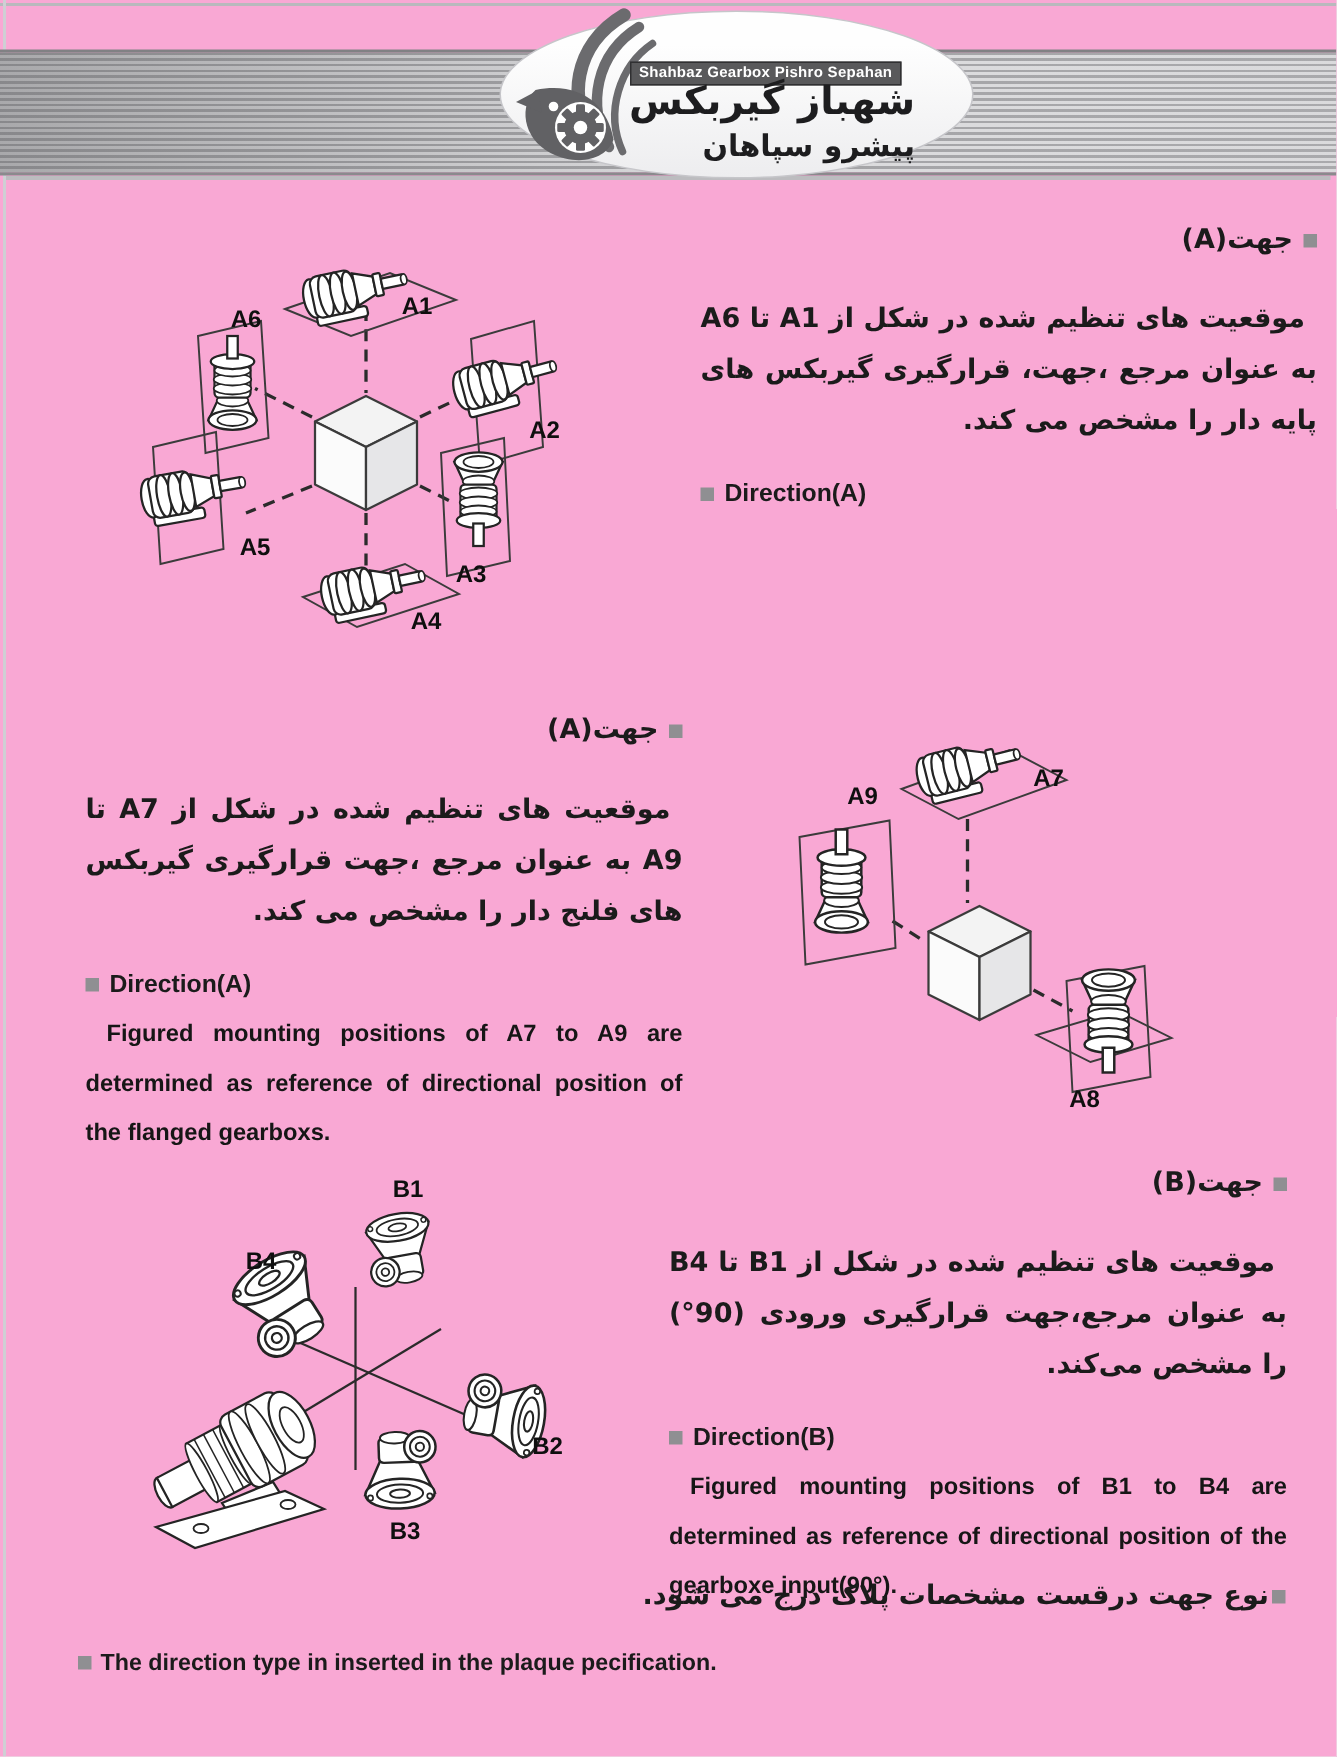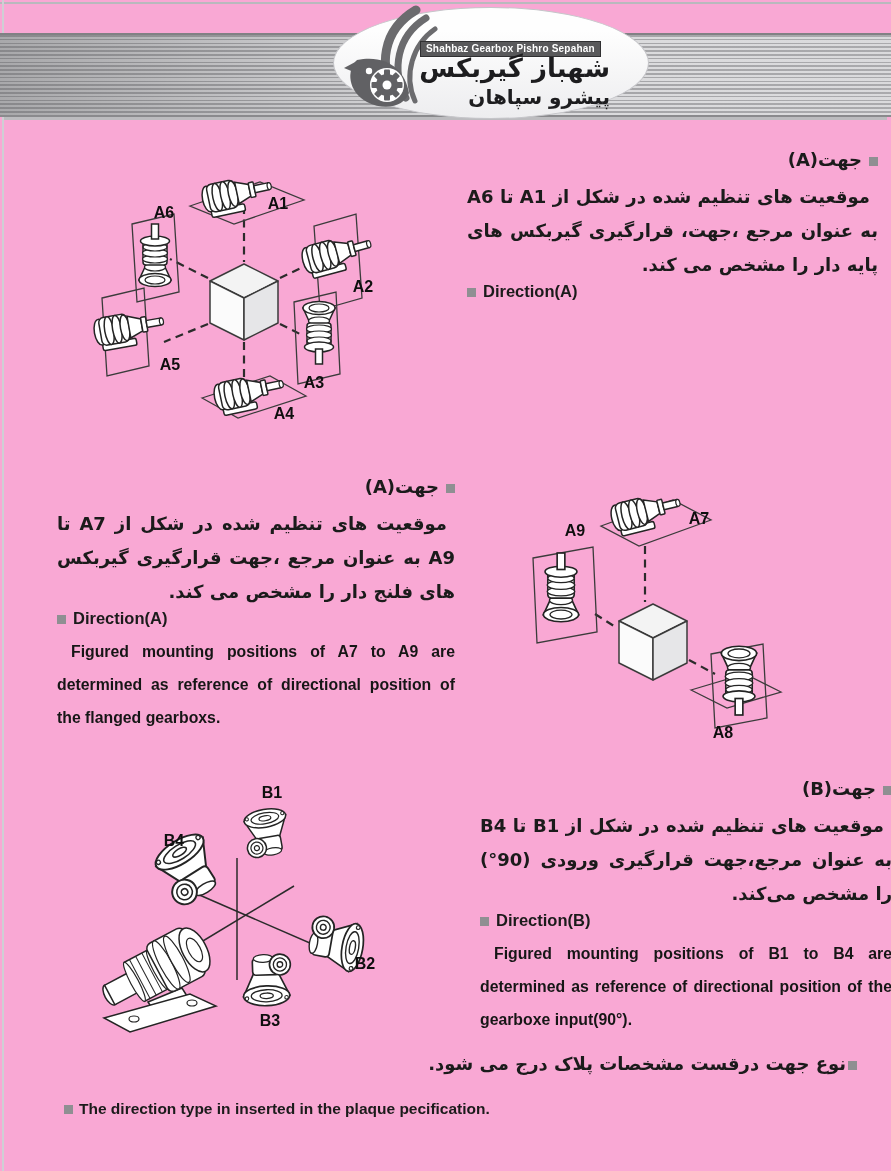--- a/index.html
+++ b/index.html
@@ -25,40 +25,40 @@
     border:1px solid #303032;font:bold 10px/1 "Liberation Sans",sans-serif;
     padding:2px 5px;white-space:nowrap;letter-spacing:.2px;box-shadow:0 1px 0 rgba(255,255,255,.7);}
   .brand-fa{position:absolute;left:80px;top:45px;width:196px;text-align:right;direction:rtl;color:#1d1d1f;}
   .brand-l1{font:bold 26px/31px "DejaVu Sans",sans-serif;}
   .brand-l2{font:bold 20px/26px "DejaVu Sans",sans-serif;}
 
   
   .txt{position:absolute;}
   .sec-a-base{left:467px;top:150px;width:411px;}
   .sec-a-flanged{left:57px;top:477px;width:398px;}
-  .sec-b{left:480px;top:779px;width:412px;}
+  .sec-b{left:446px;top:779px;width:412px;}
   .sq{display:inline-block;width:9px;height:9px;background:#8f8f92;vertical-align:baseline;}
   .h-fa{direction:rtl;text-align:right;font:bold 18px/1.1 "DejaVu Sans",sans-serif;}
   .h-fa .sq{margin-left:7px;}
   .sec-a-base .h-fa{padding-left:42px;}
   .sec-a-flanged .h-fa{padding-left:30px;}
   .sec-b .h-fa{padding-left:48px;}
   .sec-a-base .h-fa,.sec-b .h-fa{text-align:right;}
   .p-fa{direction:rtl;text-align:justify;font:bold 18px/34px "DejaVu Sans",sans-serif;
-        text-indent:8px;margin:10px 0 0;}
-  .h-en{font:bold 16.5px/1.1 "Liberation Sans",sans-serif;}
+        text-indent:8px;margin:26px 0 0;}
+  .h-en{font:bold 16.5px/1.1 "Liberation Sans",sans-serif;margin-top:22px;}
   .h-en .sq{margin-right:7px;}
   .p-en{text-align:justify;font:bold 15.8px/33px "Liberation Sans",sans-serif;
         text-indent:14px;margin:8px 0 0;color:#161616;}
 
   
   .note-fa{position:absolute;top:1052px;right:34px;direction:rtl;
            font:bold 18px/1.3 "DejaVu Sans",sans-serif;text-align:center;}
   .note-fa .sq{margin-left:2px;}
-  .note-en{position:absolute;top:1099px;left:64px;font:bold 15.5px/1.3 "Liberation Sans",sans-serif;}
+  .note-en{position:absolute;top:1099px;left:52px;font:bold 15.5px/1.3 "Liberation Sans",sans-serif;}
   .note-en .sq{margin-right:6px;}
 
   
   .fig{position:absolute;}
   .figA{left:62px;top:152px;}
   .figA2{left:505px;top:462px;}
   .figB{left:40px;top:772px;}
   .flabel{font-family:"Liberation Sans",sans-serif;font-weight:bold;font-size:16px;fill:#0f0f0f;text-anchor:middle;}
   .plane{fill:none;stroke:#3b3b3b;stroke-width:1.3;}
   .dash{stroke:#2b2b2b;stroke-width:2.2;stroke-dasharray:8 5.5;fill:none;}

